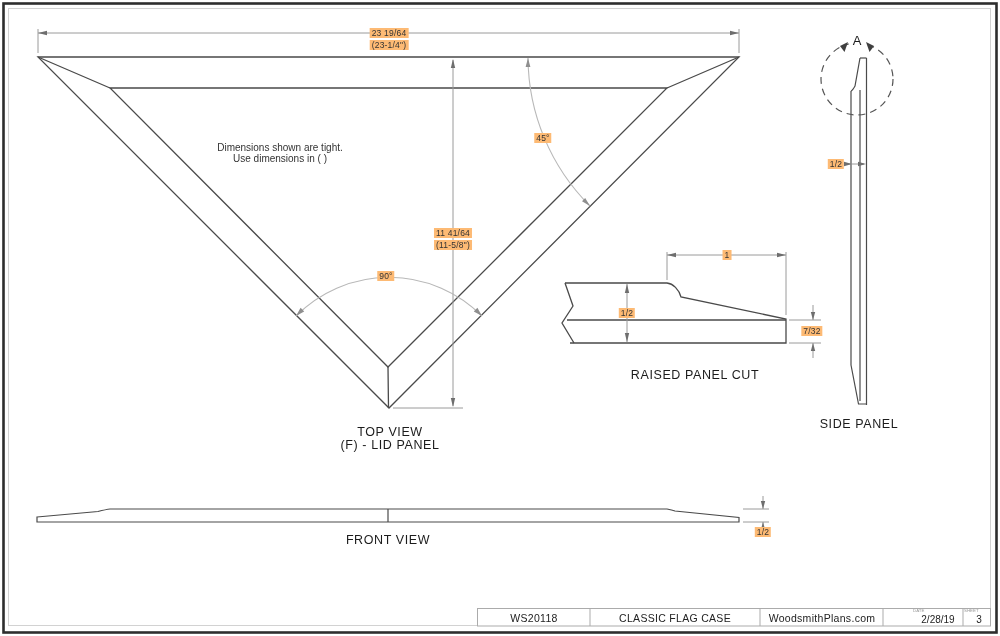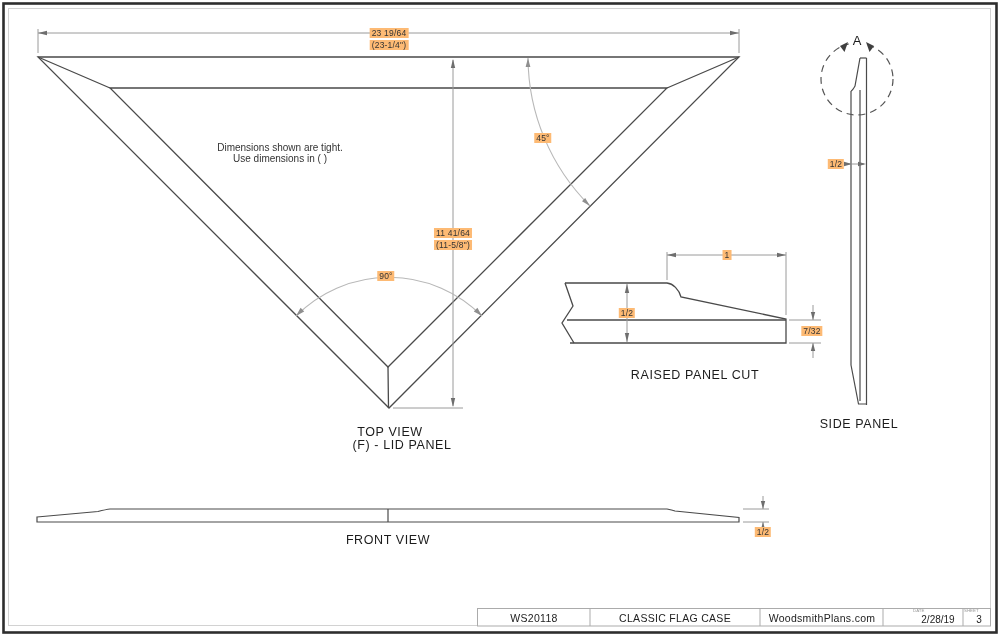--- a/index.html
+++ b/index.html
@@ -121,21 +121,21 @@
   <div class="lbl note" style="left:280px;top:147px;">Dimensions shown are tight.</div>
   <div class="lbl note" style="left:280px;top:158px;">Use dimensions in ( )</div>
 
   <div class="lbl dim" style="left:389px;top:33px;">23 19/64</div>
   <div class="lbl dim" style="left:389px;top:45px;">(23-1/4")</div>
   <div class="lbl dim" style="left:453px;top:233px;">11 41/64</div>
   <div class="lbl dim" style="left:453px;top:245px;">(11-5/8")</div>
   <div class="lbl dim" style="left:543px;top:138px;">45°</div>
   <div class="lbl dim" style="left:386px;top:276px;">90°</div>
   <div class="lbl view" style="left:390px;top:432px;">TOP VIEW</div>
-  <div class="lbl view" style="left:390px;top:445px;margin-left:12px;">(F) - LID PANEL</div>
+  <div class="lbl view" style="left:390px;top:445px;">(F) - LID PANEL</div>
 
   <div class="lbl dim" style="left:727px;top:255px;">1</div>
   <div class="lbl dim" style="left:627px;top:313px;">1/2</div>
   <div class="lbl dim" style="left:812px;top:331px;">7/32</div>
   <div class="lbl view" style="left:663px;top:375px;margin-left:32px;">RAISED PANEL CUT</div>
 
   <div class="lbl detail-a" style="left:857px;top:40px;">A</div>
   <div class="lbl dim" style="left:836px;top:164px;">1/2</div>
   <div class="lbl view" style="left:859px;top:424px;">SIDE PANEL</div>
 

